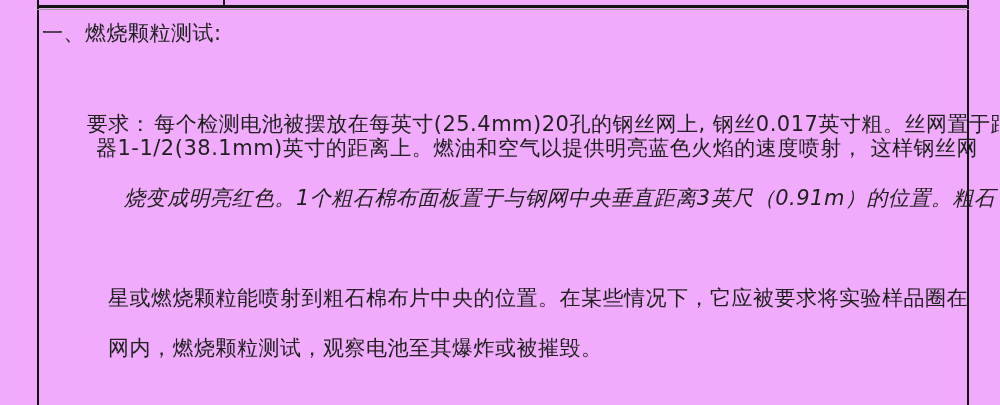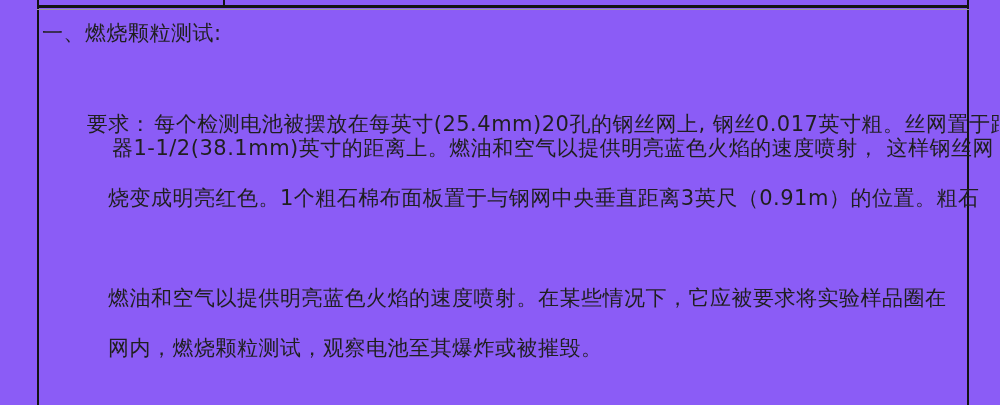--- a/index.html
+++ b/index.html
@@ -1,42 +1,42 @@
 <!DOCTYPE html>
 <html><head>
 <meta charset="utf-8">
 <style>
   html, body { margin: 0; padding: 0; background: #ffffff; }
   .page {
     position: relative;
     width: 1000px;
     height: 405px;
-    background: #8b5cf6;
+    background: #f0abfc;
     overflow: hidden;
     font-family: "DejaVu Sans", sans-serif;
     color: #1f1f1f;
   }
   .borderline { position: absolute; background: #141414; }
   .v-left   { left: 37px;  top: 0; width: 2px; height: 405px; }
   .v-right  { left: 967px; top: 0; width: 2px; height: 405px; }
   .h-top    { left: 37px;  top: 5px; width: 932px; height: 3px; }
   .h-top-shadow { left: 37px; top: 9px; width: 932px; height: 1px; background: #9a9a9a; }
   .v-top-divider { left: 223px; top: 0; width: 2px; height: 8px; }
   .txtline {
     position: absolute;
     white-space: pre;
     font-size: 21px;
     line-height: 26px;
     letter-spacing: 0.5px;
     color: #1f1f1f;
   }
   .heading   { left: 42px;  top: 20px; }
   .req-first { left: 42px;  top: 85px; }
-  .req-cont-1 { left: 112px; top: 135px; }
-  .req-cont-2 { left: 108px; top: 185px; }
+  .req-cont-1 { left: 96px; top: 135px; }
+  .req-cont-2 { left: 124px; top: 185px; font-style: italic; }
   .req-cont-3 { left: 108px; top: 235px; }
   .req-cont-4 { left: 108px; top: 285px; }
   .req-cont-5 { left: 108px; top: 335px; }
   .result-line { left: 42px; top: 387px; }
   .lbl { margin-right: 3px; margin-left: 16px; }
 </style>
 </head>
 <body>
 
 <div class="page">
@@ -47,20 +47,20 @@
   <div class="h-top-shadow" style="position:absolute;"></div>
   <div class="borderline v-top-divider"></div>
 
   <div class="txtline heading">一、燃烧颗粒测试:</div>
 
   <div class="txtline req-first">
     <span class="lbl">要求：</span><span>每个检测电池被摆放在每英寸(25.4mm)20孔的钢丝网上, 钢丝0.017英寸粗。丝网置于距燃烧</span>
   </div>
   <div class="txtline req-cont-1">器1-1/2(38.1mm)英寸的距离上。燃油和空气以提供明亮蓝色火焰的速度喷射， 这样钢丝网</div>
   <div class="txtline req-cont-2">烧变成明亮红色。1个粗石棉布面板置于与钢网中央垂直距离3英尺（0.91m）的位置。粗石</div>
-  <div class="txtline req-cont-4">燃油和空气以提供明亮蓝色火焰的速度喷射。在某些情况下，它应被要求将实验样品圈在</div>
+  <div class="txtline req-cont-4">星或燃烧颗粒能喷射到粗石棉布片中央的位置。在某些情况下，它应被要求将实验样品圈在</div>
   <div class="txtline req-cont-5">网内，燃烧颗粒测试，观察电池至其爆炸或被摧毁。</div>
 
   <div class="txtline result-line">
     
   </div>
 
 </div>
 
 </body></html>

